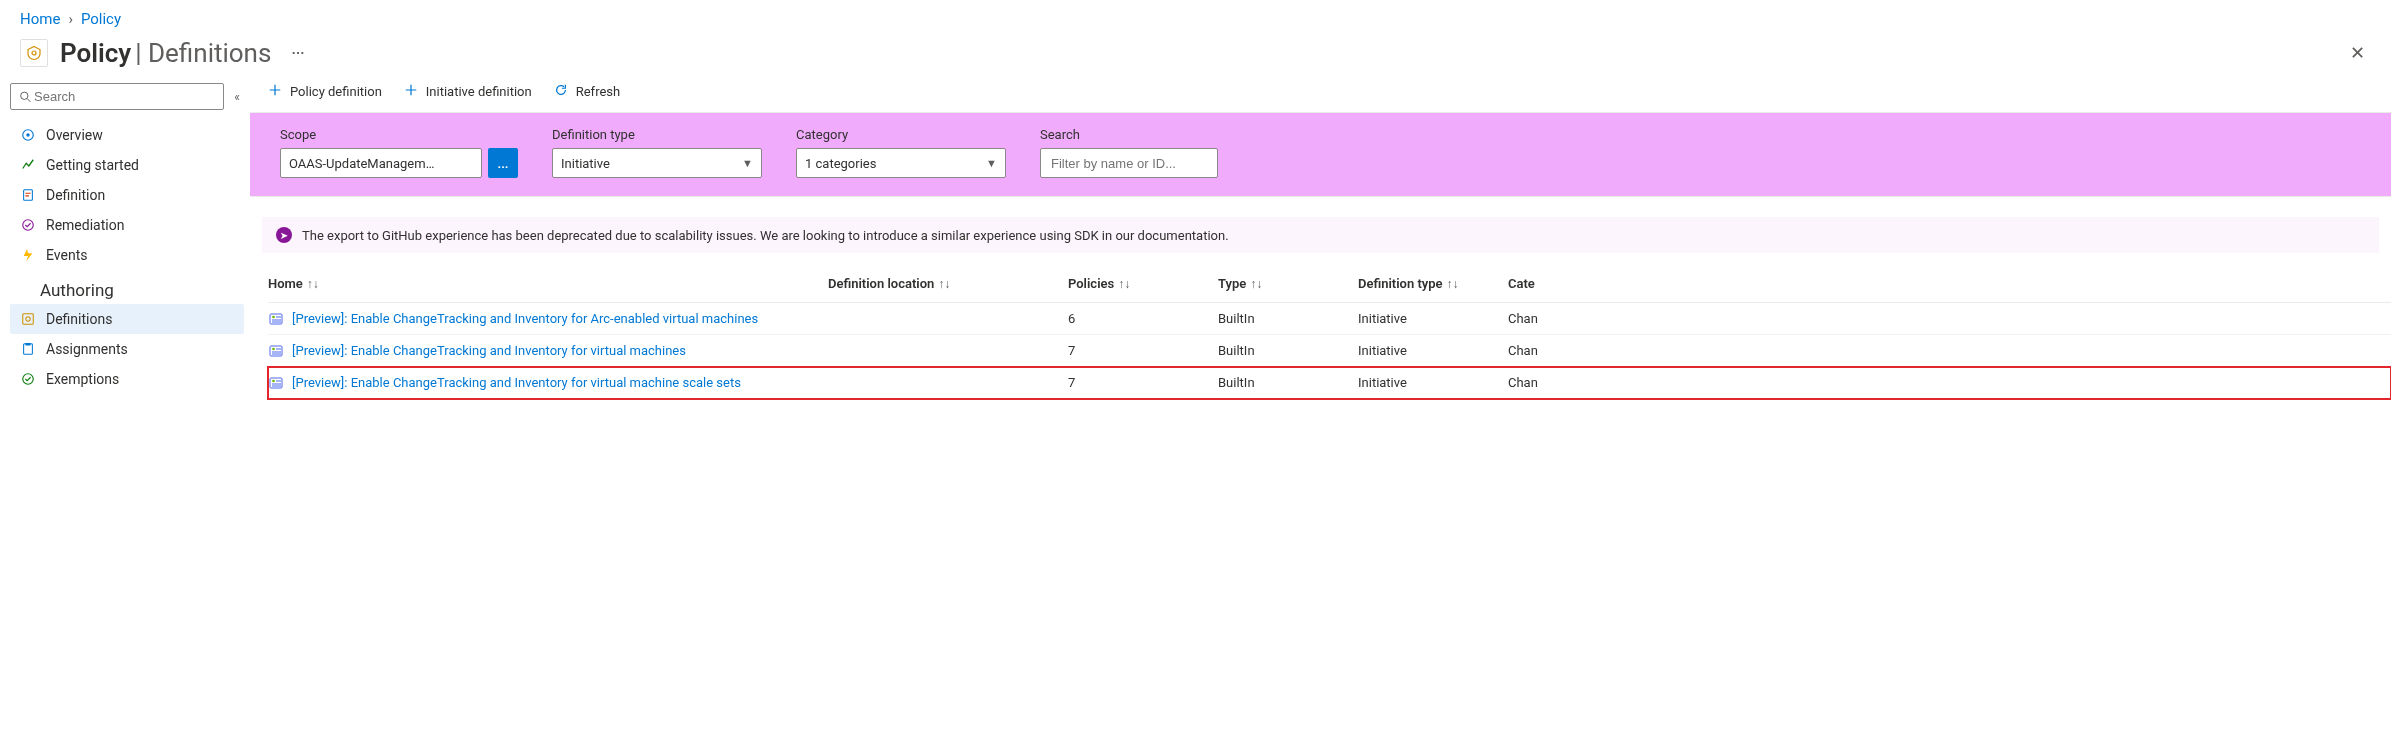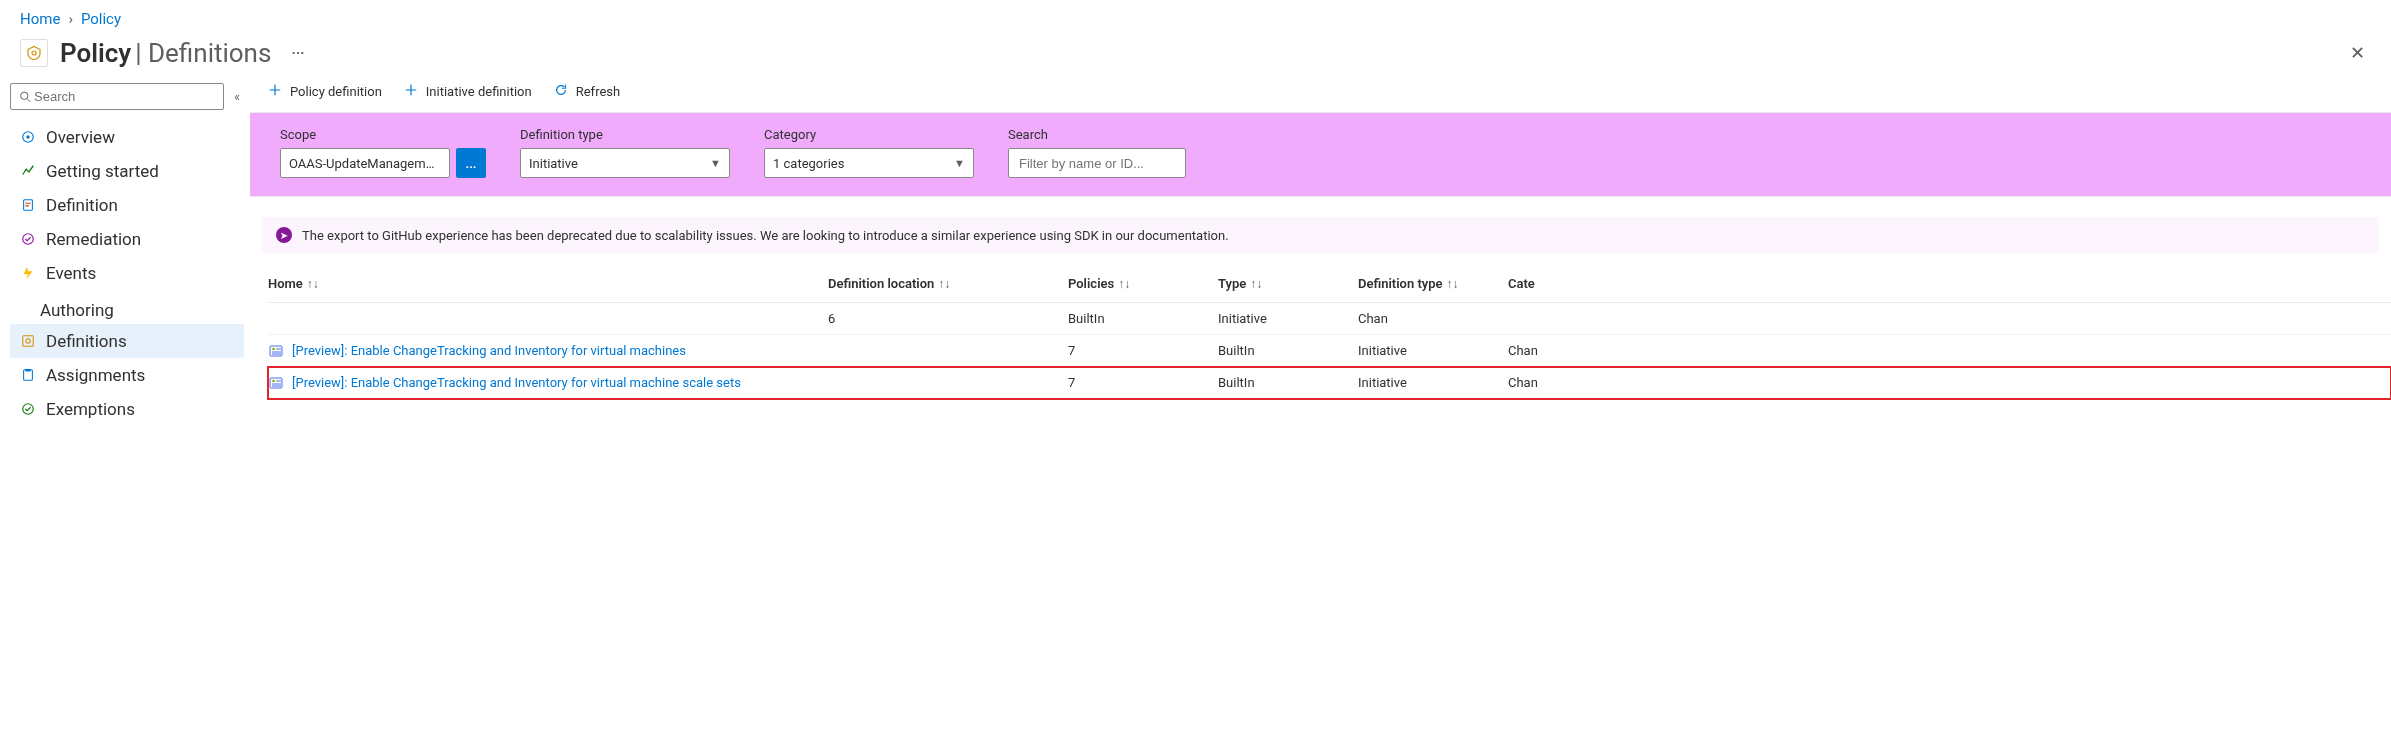--- a/index.html
+++ b/index.html
@@ -100,21 +100,21 @@
     cursor: pointer;
     padding: 4px;
   }
   .nav-item {
     display: flex;
     align-items: center;
     gap: 10px;
     padding: 7px 10px;
     cursor: pointer;
     border-radius: 2px;
-    font-size: 17px;
+    font-size: 14px;
   }
   .nav-item.selected {
     background: #e7f1fb;
   }
   .nav-item .nav-icon { width: 16px; height:16px; display:flex; align-items:center; justify-content:center;}
   .nav-section-label {
     font-size: 17px;
     color: #323130;
     padding: 10px 10px 4px 6px;
     margin-left: 24px;
@@ -160,21 +160,21 @@
     background: #fff;
     padding: 0 8px;
     font-size:13px;
     display:flex;
     align-items:center;
     justify-content:space-between;
     gap:8px;
   }
   .dropdown { min-width: 210px; cursor:pointer; }
   .dropdown .chev { color:#605e5c; font-size:11px;}
-  .scope-input { width: 170px; }
+  .scope-input { width: 202px; }
   .scope-ellipsis {
     width: 30px; height:30px;
     background:#0078d4;
     color:#fff;
     display:flex;align-items:center;justify-content:center;
     border-radius:2px;
     cursor:pointer;
     font-weight:600;
   }
   .search-input { width: 178px; }
@@ -399,20 +399,28 @@
       <div class="grid-head">
         <div><span>Home</span><span class="sort">↑↓</span></div>
         <div><span>Definition location</span><span class="sort">↑↓</span></div>
         <div><span>Policies</span><span class="sort">↑↓</span></div>
         <div><span>Type</span><span class="sort">↑↓</span></div>
         <div><span>Definition type</span><span class="sort">↑↓</span></div>
         <div><span>Cate</span></div>
       </div>
       <div id="grid-body">
           <div class="grid-row">
+            <div class="name-cell">
+    <svg class="policy-icon" viewBox="0 0 16 16">
+      <rect x="2" y="3" width="12" height="10" rx="1" fill="#fff" stroke="#4f6bed" stroke-width="1"></rect>
+      <circle cx="5.5" cy="6" r="1.3" fill="#6bb700"></circle>
+      <path d="M8 6h5M4 9h9M4 11h9" stroke="#4f6bed" stroke-width="1"></path>
+    </svg>
+    <a href="#">[Preview]: Enable ChangeTracking and Inventory for Arc-enabled virtual machines</a>
+            </div>
             <div></div>
             <div>6</div>
             <div>BuiltIn</div>
             <div>Initiative</div>
             <div>Chan</div>
           </div>
           <div class="grid-row">
             <div class="name-cell">
     <svg class="policy-icon" viewBox="0 0 16 16">
       <rect x="2" y="3" width="12" height="10" rx="1" fill="#fff" stroke="#4f6bed" stroke-width="1"></rect>

